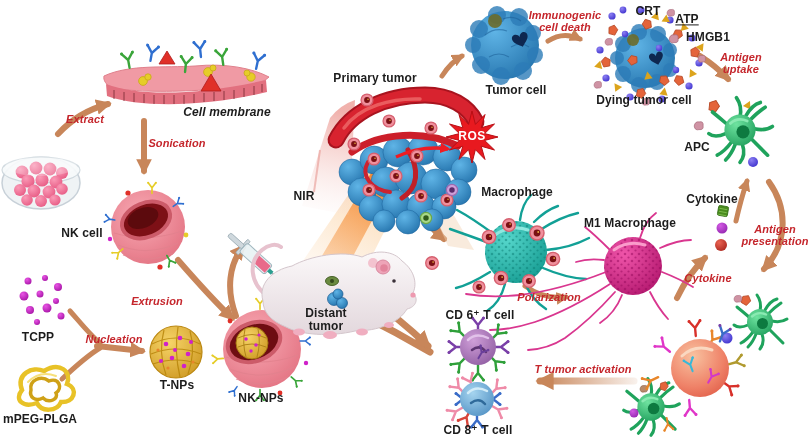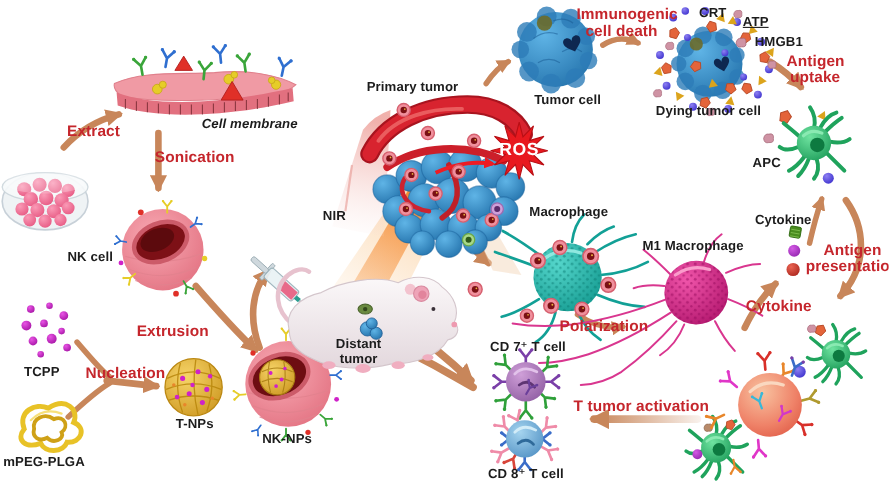--- a/index.html
+++ b/index.html
@@ -2,23 +2,23 @@
 <html><head>
 <meta charset="utf-8">
 <style>
   html,body{margin:0;padding:0;background:#fff;}
   .canvas{position:relative;width:808px;height:441px;background:#fff;overflow:hidden;
           font-family:"Liberation Sans","DejaVu Sans",sans-serif;}
   .canvas svg{position:absolute;left:0;top:0;}
   .lbl{position:absolute;transform:translate(-50%,-50%);
        font-weight:700;font-size:12px;line-height:1.1;color:#1c1c1c;
        text-align:center;white-space:nowrap;letter-spacing:.1px;}
-  .lbl.red{color:#c5262c;font-size:14px;}
+  .lbl.red{color:#c5262c;font-size:11px;font-style:italic;}
   .lbl.wrap{white-space:normal;}
-  .lbl.ros{color:#ffffff;font-size:16px;letter-spacing:.5px;}
+  .lbl.ros{color:#ffffff;font-size:12px;letter-spacing:.5px;}
 </style>
 </head>
 <body>
 
 <div class="canvas">
 
 <svg width="808" height="441" viewBox="0 0 808 441">
 <defs>
   <marker id="ah" viewBox="0 0 10 10" refX="7.5" refY="5" markerWidth="2.6" markerHeight="2.6" orient="auto-start-reverse">
     <path d="M0,0 L10,5 L0,10 Z" fill="#c8865a"></path>
@@ -659,17 +659,17 @@
 <div class="lbl" style="left:708px;top:38px;">HMGB1</div>
 <div class="lbl" style="left:644px;top:101px;">Dying tumor cell</div>
 <div class="lbl red wrap" style="left:741px;top:63px;width:52px;">Antigen uptake</div>
 <div class="lbl" style="left:697px;top:148px;">APC</div>
 <div class="lbl" style="left:517px;top:193px;">Macrophage</div>
 <div class="lbl" style="left:630px;top:224px;">M1 Macrophage</div>
 <div class="lbl" style="left:712px;top:200px;text-align:center;">Cytokine</div>
 <div class="lbl red wrap" style="left:775px;top:235px;width:88px;">Antigen presentation</div>
 <div class="lbl red" style="left:708px;top:278px;">Cytokine</div>
 <div class="lbl red" style="left:549px;top:297px;">Polarization</div>
-<div class="lbl" style="left:480px;top:316px;">CD 7⁺ T cell</div>
+<div class="lbl" style="left:480px;top:316px;">CD 6⁺ T cell</div>
 <div class="lbl" style="left:478px;top:431px;">CD 8⁺ T cell</div>
 <div class="lbl red" style="left:583px;top:369px;">T tumor activation</div>
 
 </div>
 
 </body></html>

